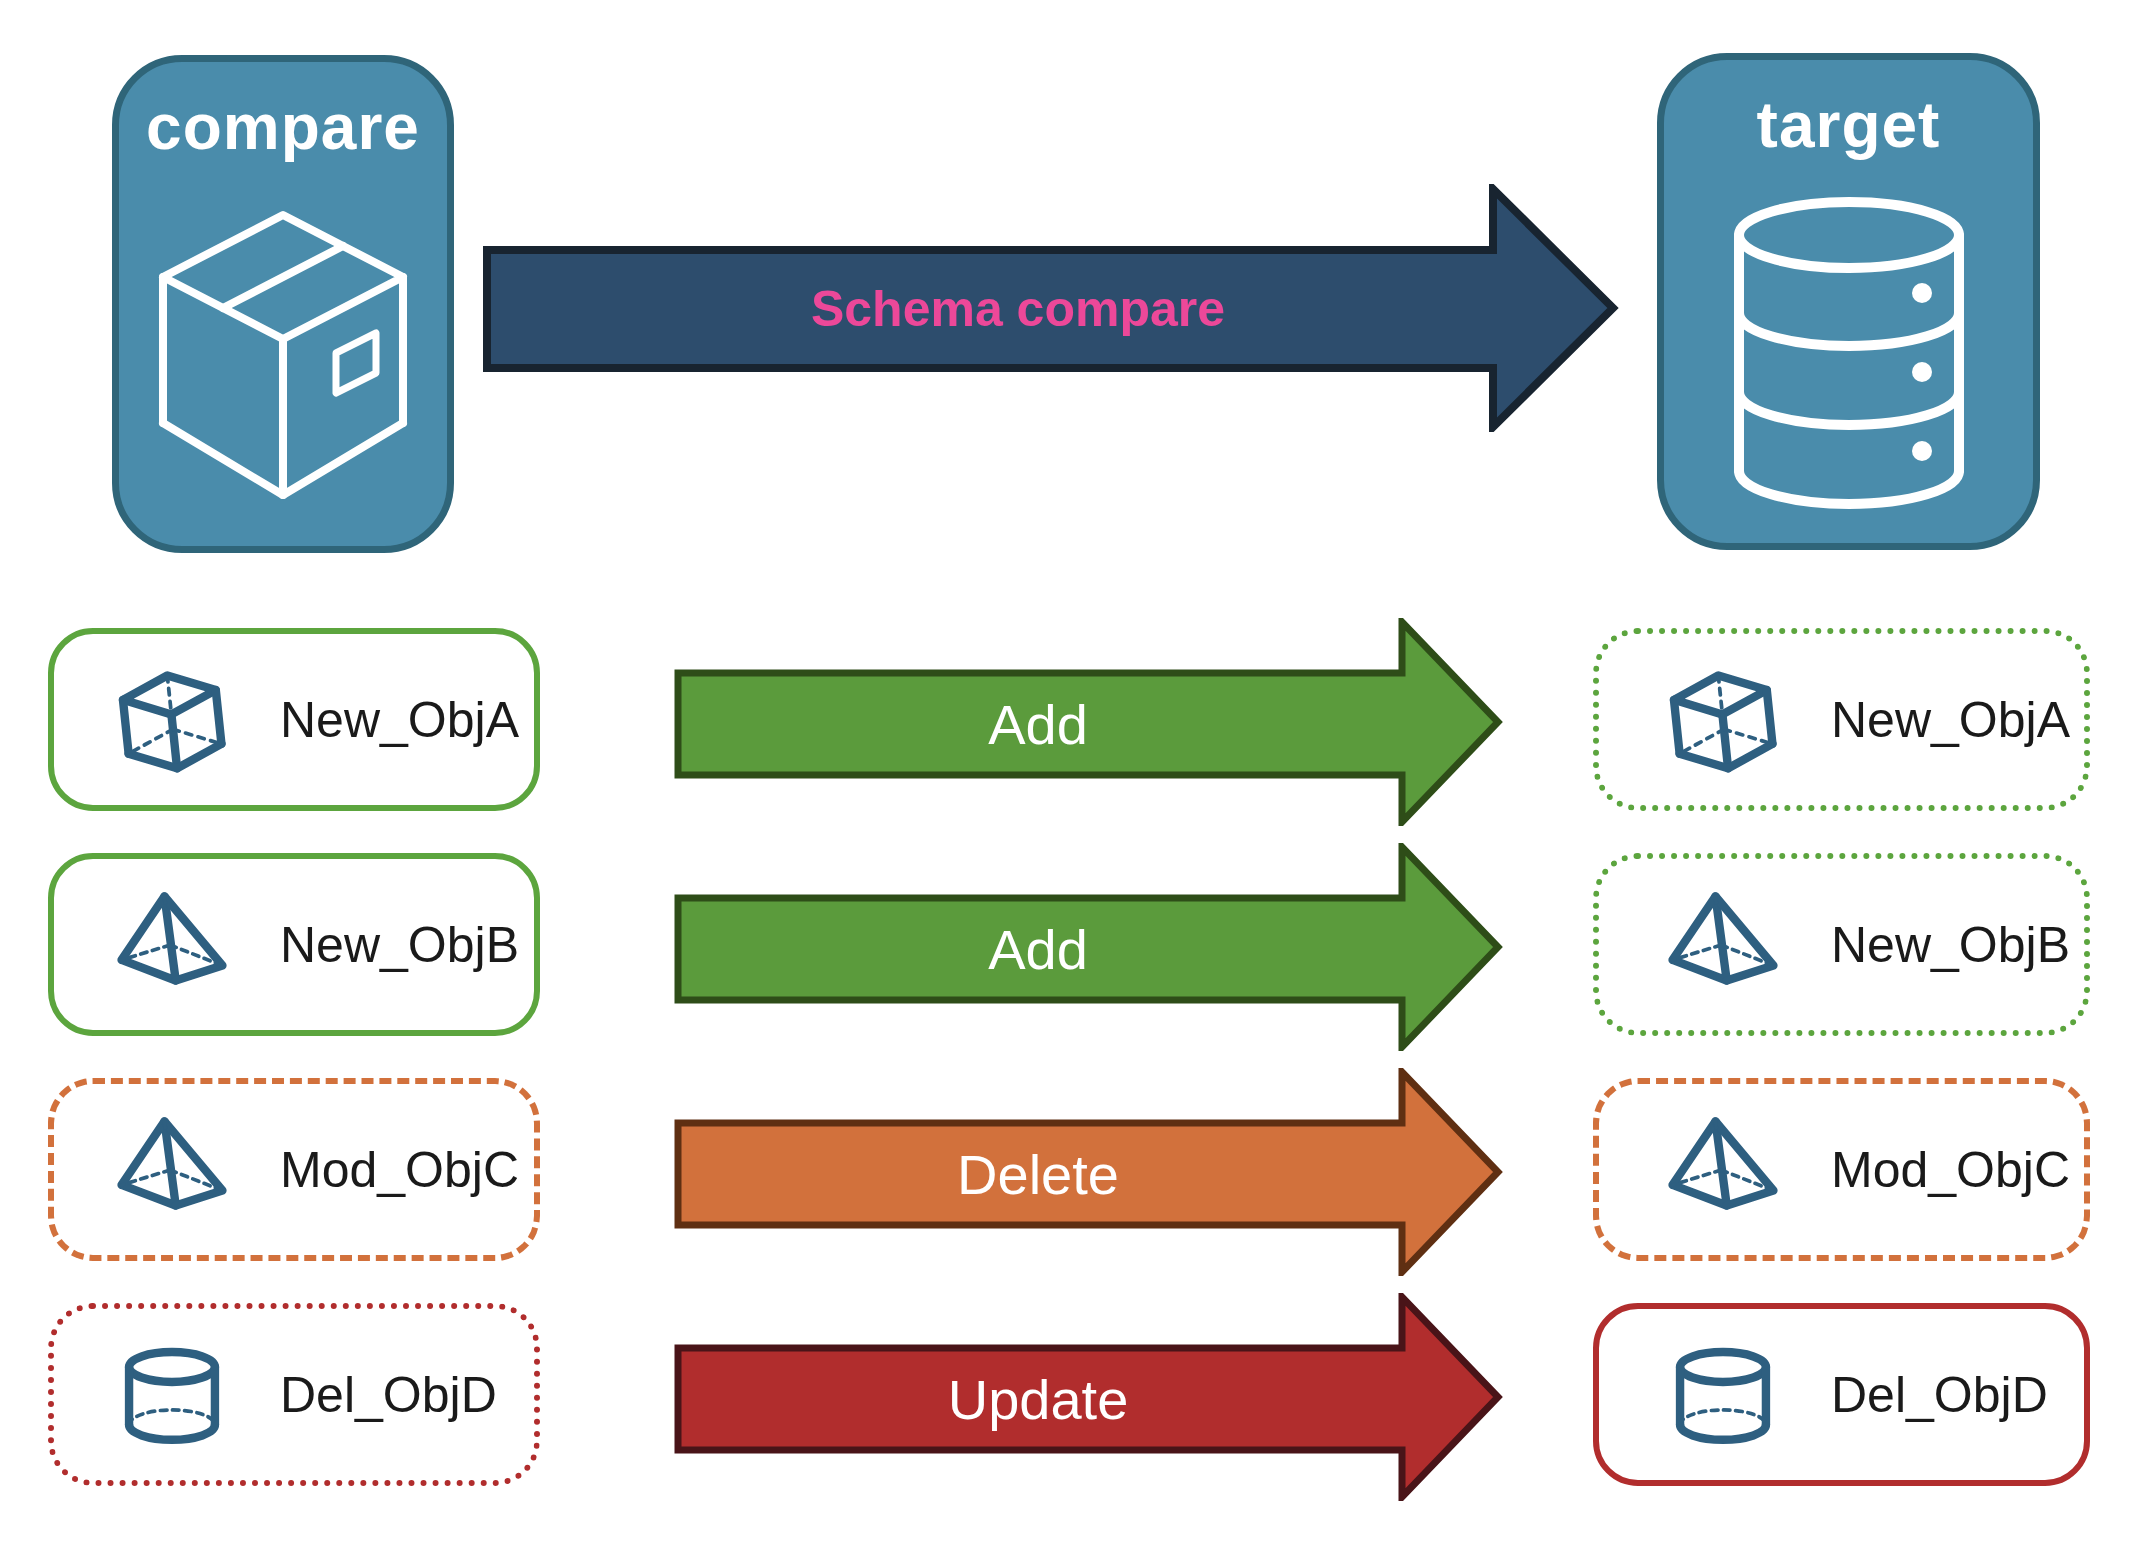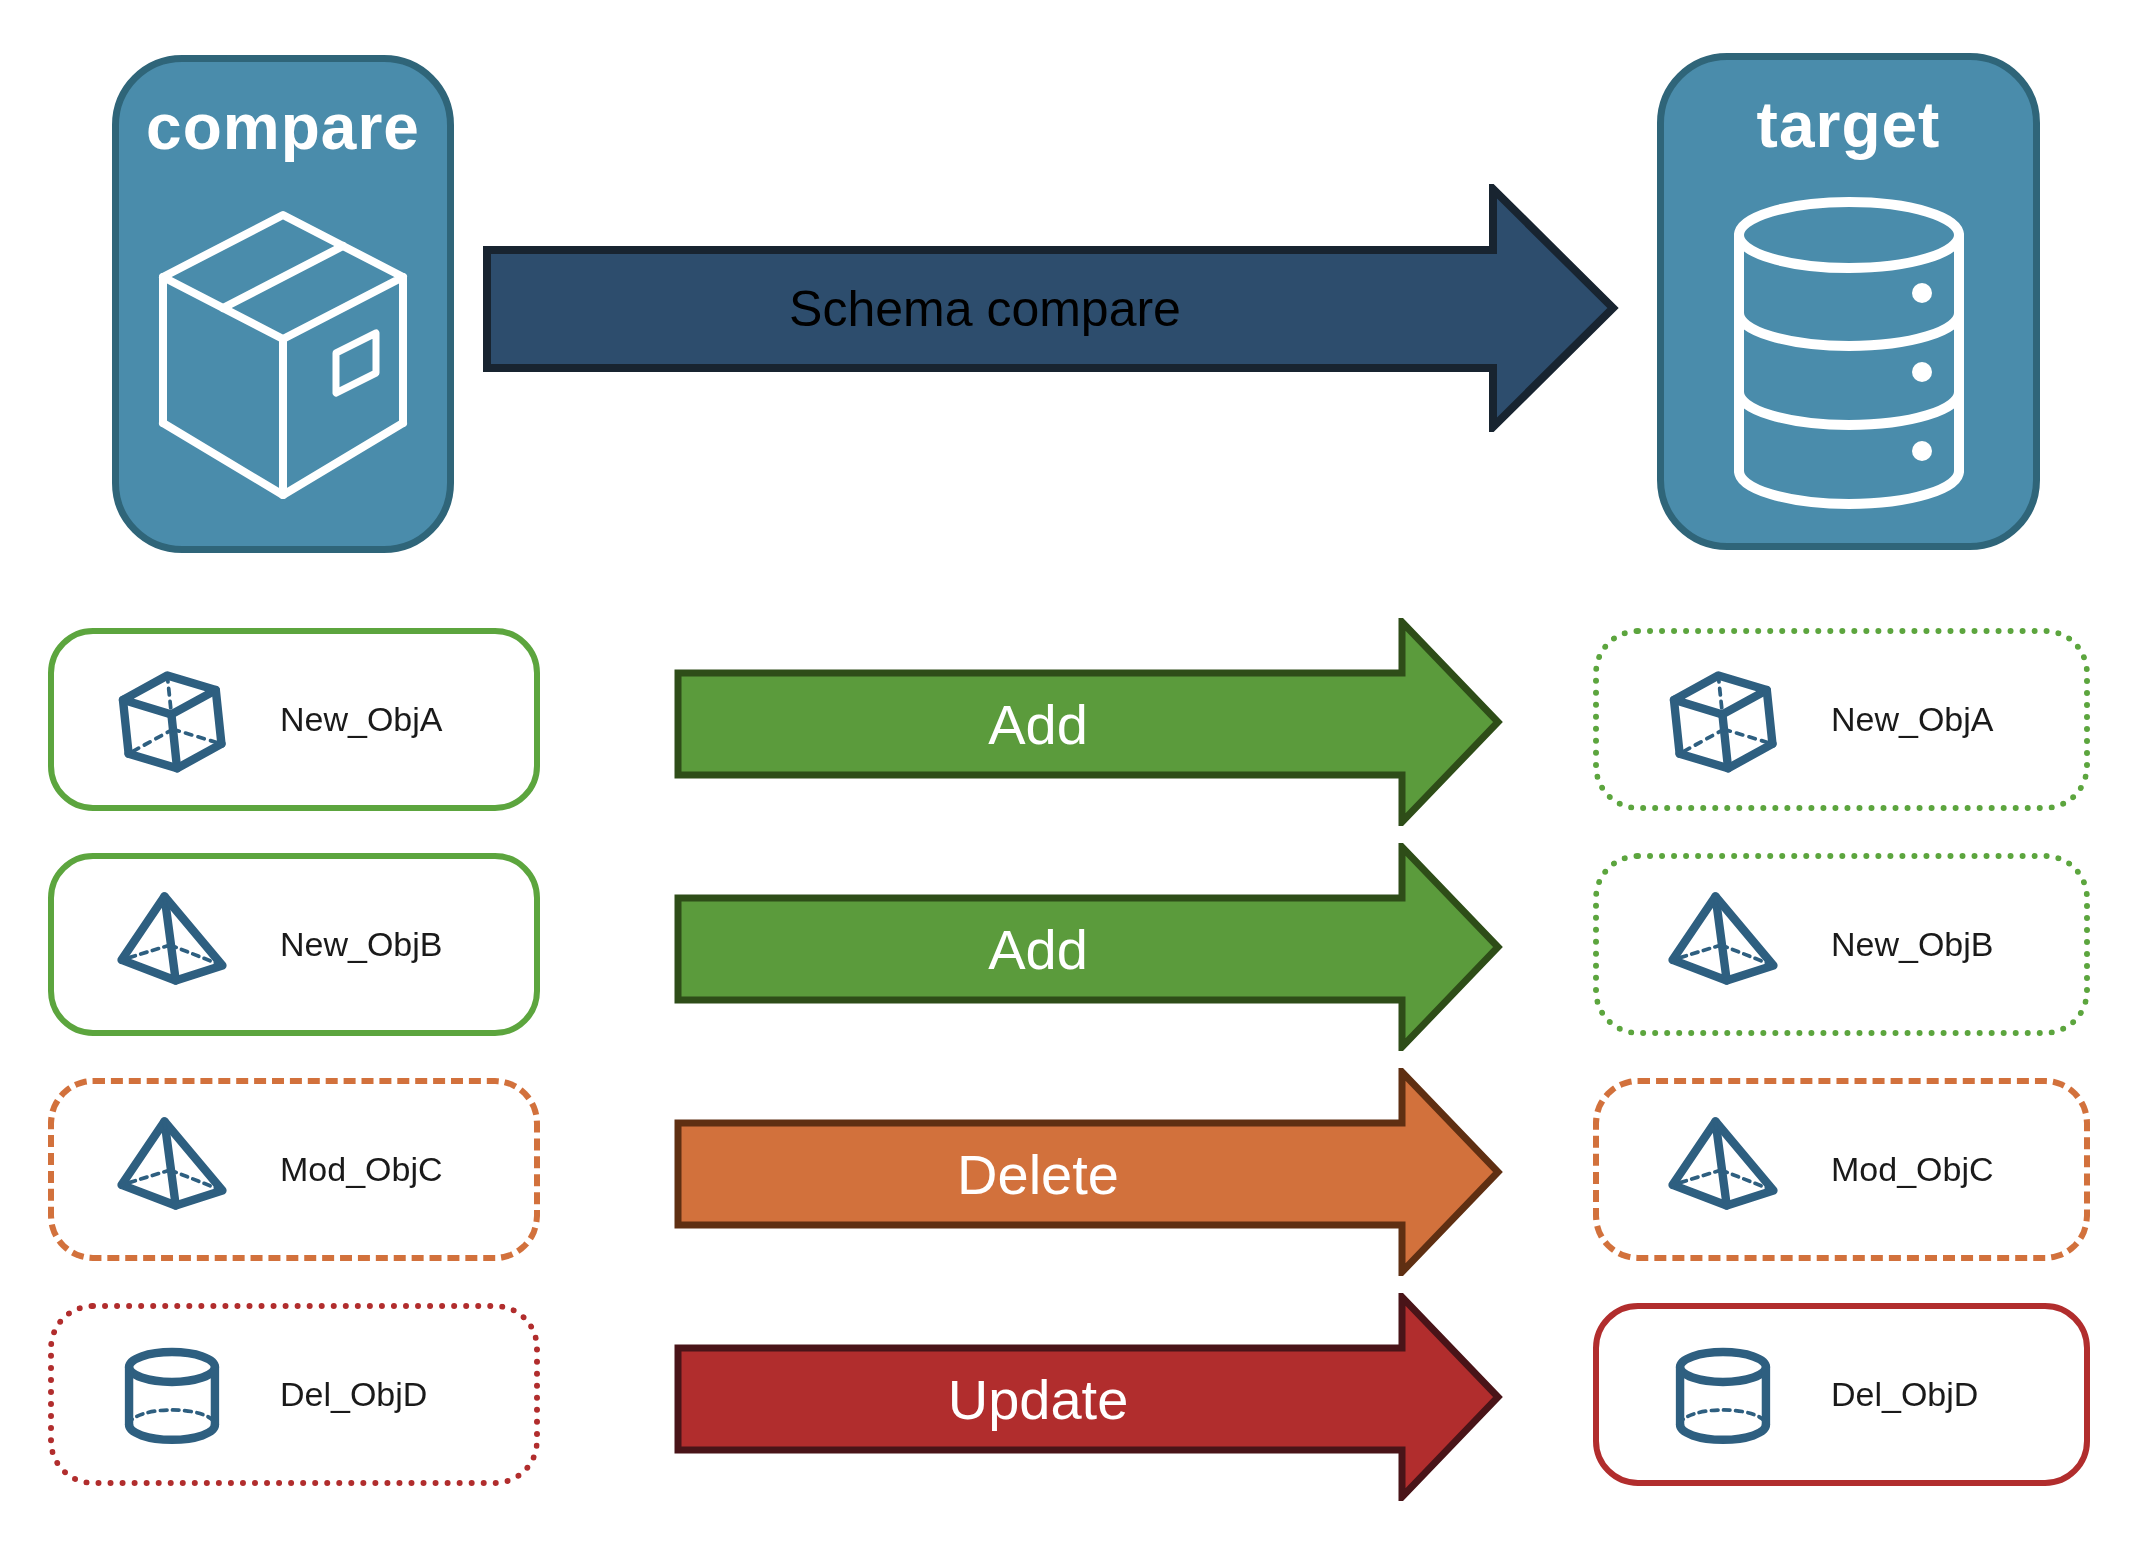--- a/index.html
+++ b/index.html
@@ -20,21 +20,21 @@
   }
   .bignode-iconwrap{flex:1;display:flex;align-items:center;justify-content:center;width:100%;}
   
   .card{
     position:absolute;width:492px;height:183px;border-radius:45px;
     border:6px solid #888;background:#ffffff;box-sizing:border-box;
     display:flex;align-items:center;padding-left:62px;
   }
   .card .obj-icon{width:112px;height:112px;flex:0 0 auto;}
   .card .obj-label{
-    margin-left:52px;font-size:34px;color:#1A1A1A;white-space:nowrap;
+    margin-left:52px;font-size:50px;color:#1A1A1A;white-space:nowrap;
   }
   .card.right{width:497px;padding-left:68px;}
   
   .arrow-label{
     position:absolute;display:flex;align-items:center;justify-content:center;
     color:#ffffff;font-size:56px;white-space:nowrap;
   }
   .main-arrow-label{font-size:50px;}
   svg{display:block;}
 </style>
@@ -75,21 +75,21 @@
         <circle cx="193" cy="100" r="10" fill="#FFFFFF" stroke="none"></circle>
         <circle cx="193" cy="179" r="10" fill="#FFFFFF" stroke="none"></circle>
         <circle cx="193" cy="258" r="10" fill="#FFFFFF" stroke="none"></circle>
       </svg>
     </div>
   </div>
 
   <svg class="abs" style="left:483px;top:184px;" width="1140" height="248" viewBox="0 0 1140 248">
     <polygon points="4,66 1010,66 1010,5 1130,124 1010,243 1010,184 4,184" stroke-width="8" stroke-linejoin="miter" style="fill: rgb(45, 77, 109); stroke: rgb(24, 36, 48);"></polygon>
   </svg>
-  <div class="arrow-label main-arrow-label" style="left: 482px; top: 250px; width: 1006px; height: 118px; color: #000000;">Schema compare</div>
+  <div class="arrow-label main-arrow-label" style="left: 515px; top: 250px; width: 1006px; height: 118px; color: #ec4899; font-weight: bold;">Schema compare</div>
 
   <div class="card" style="left: 48px; top: 628px; border-color: rgb(92, 165, 62); border-style: solid;">
     <svg class="obj-icon" viewBox="0 0 120 120" fill="none" stroke-linejoin="round" stroke-linecap="round" style="stroke: rgb(46, 95, 128);">
       <g transform="rotate(-6 60 60)">
         <polygon points="60,12 110,33 60,54 10,33" stroke-width="9"></polygon>
         <line x1="10" y1="33" x2="10" y2="91" stroke-width="9"></line>
         <line x1="110" y1="33" x2="110" y2="91" stroke-width="9"></line>
         <line x1="60" y1="54" x2="60" y2="112" stroke-width="9"></line>
         <polyline points="10,91 60,112 110,91" stroke-width="9"></polyline>
         <line x1="60" y1="12" x2="60" y2="70" stroke-width="4" stroke-dasharray="7 7"></line>

